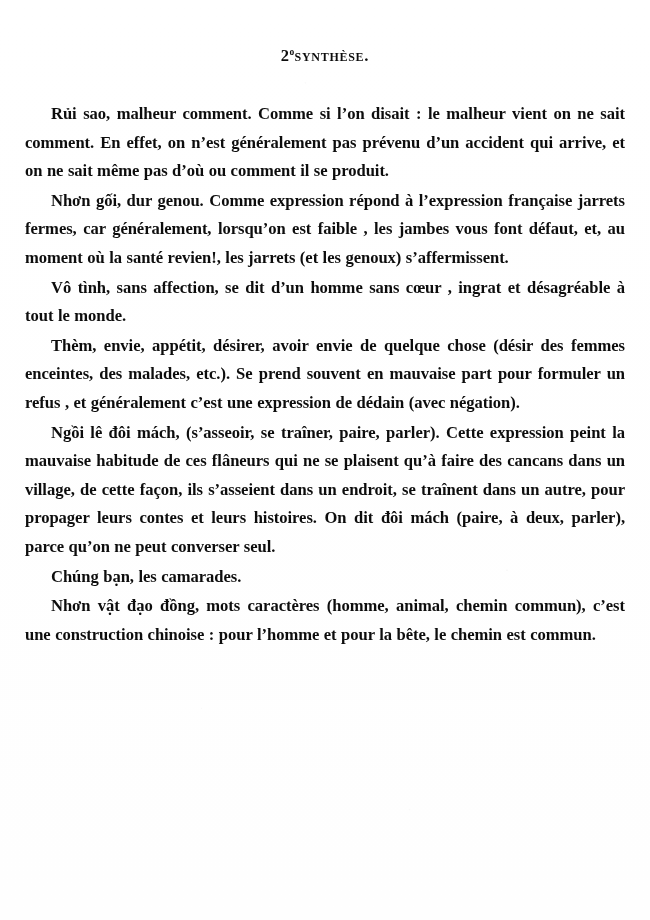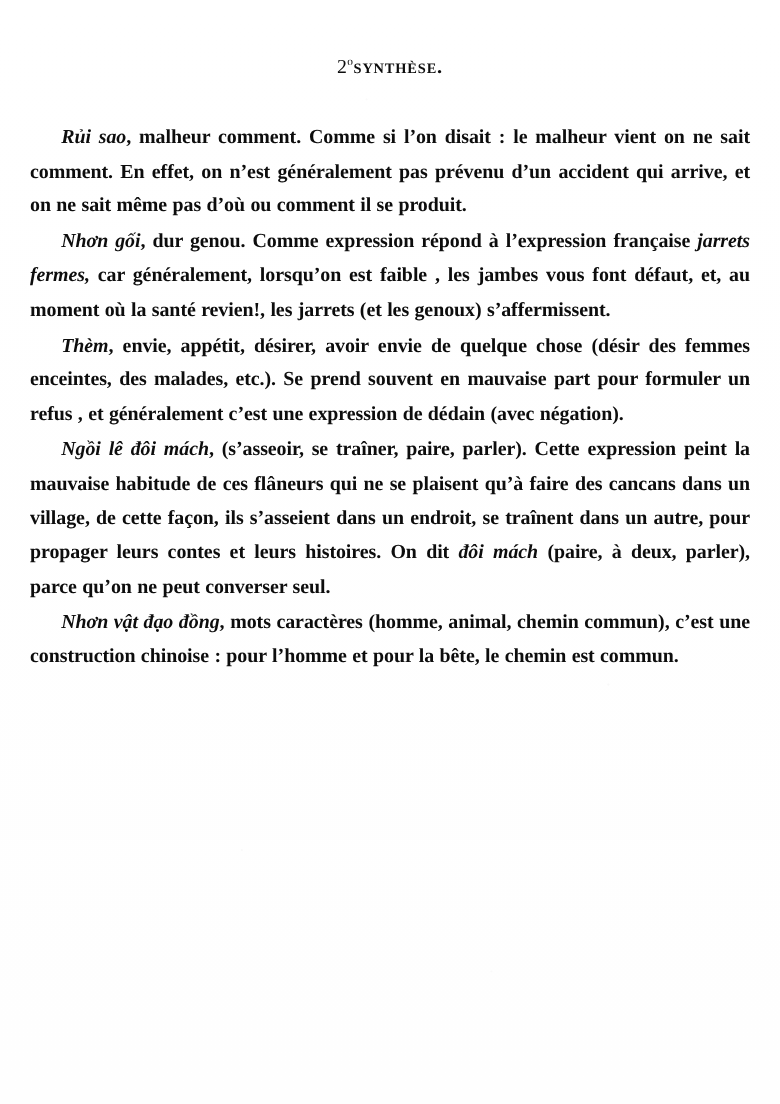--- a/index.html
+++ b/index.html
@@ -58,21 +58,21 @@
     text-align: center;
     margin: 0;
     padding-top: 46px;
     padding-bottom: 2px;
     font-size: 15px;
     font-weight: 700;
     letter-spacing: 0.4px;
   }
   .section-head .ordinal {
     font-size: 16.5px;
-    font-weight: 400;
+    font-weight: 700;
     text-align: right;
   }
   .section-head .ordinal sup {
     font-size: 9.5px;
     vertical-align: super;
     line-height: 0;
   }
   .section-head .caps {
     font-variant: small-caps;
     text-transform: lowercase;
@@ -97,21 +97,20 @@
     line-height: 28.6px;
     text-indent: 26px;
     font-weight: 700;
     letter-spacing: -0.05px;
     word-spacing: 0.4px;
     -webkit-font-smoothing: none;
   }
 
   p.entry .hw,
   p.entry .it {
-    font-style: italic;
     font-weight: 700;
   }
 
   
   p.entry:last-child {
     margin-bottom: 0;
   }
 </style>
 </head>
 <body>
@@ -124,23 +123,25 @@
   <h2 class="section-head">
     <span class="ordinal"><span>2</span><sup>o</sup></span><span class="caps">SYNTHÈSE.</span>
   </h2>
 
   <div class="body-block">
 
     <p class="entry"><span class="hw">Rủi sao</span><span>,</span><span> malheur comment. Comme si l’on disait : le malheur vient on ne sait comment. En effet, on n’est généralement pas prévenu d’un accident qui arrive, et on ne sait même pas d’où ou comment il se produit.</span></p>
 
     <p class="entry"><span class="hw">Nhơn gối</span><span>,</span><span> dur genou. Comme expression répond à l’expression française </span><span class="it">jarrets fermes,</span><span> car généralement, lorsqu’on est faible , les jambes vous font défaut, et, au moment où la santé revien!, les jarrets (et les genoux) s’affermissent.</span></p>
 
+    <p class="entry"><span class="hw">Vô tình</span><span>,</span><span> sans affection, se dit d’un homme sans cœur , ingrat et désagréable à tout le monde.</span></p>
 
     <p class="entry"><span class="hw">Thèm</span><span>,</span><span> envie, appétit, désirer, avoir envie de quelque chose (désir des femmes enceintes, des malades, etc.). Se prend souvent en mauvaise part pour formuler un refus , et généralement c’est une expression de dédain (avec négation).</span></p>
 
 
     <p class="entry"><span class="hw">Ngồi lê đôi mách</span><span>,</span><span> (s’asseoir, se traîner, paire, parler). Cette expression peint la mauvaise habitude de ces flâneurs qui ne se plaisent qu’à faire des cancans dans un village, de cette façon, ils s’asseient dans un endroit, se traînent dans un autre, pour propager leurs contes et leurs histoires. On dit </span><span class="it">đôi mách</span><span> (paire, à deux, parler), parce qu’on ne peut converser seul.</span></p>
 
+    <p class="entry"><span class="hw">Chúng bạn</span><span>,</span><span> les camarades.</span></p>
 
     <p class="entry"><span class="hw">Nhơn vật đạo đồng</span><span>,</span><span> mots caractères (homme, animal, chemin commun), c’est une construction chinoise : pour l’homme et pour la bête, le chemin est commun.</span></p>
 
   </div>
 </div>
 
 </body></html>

